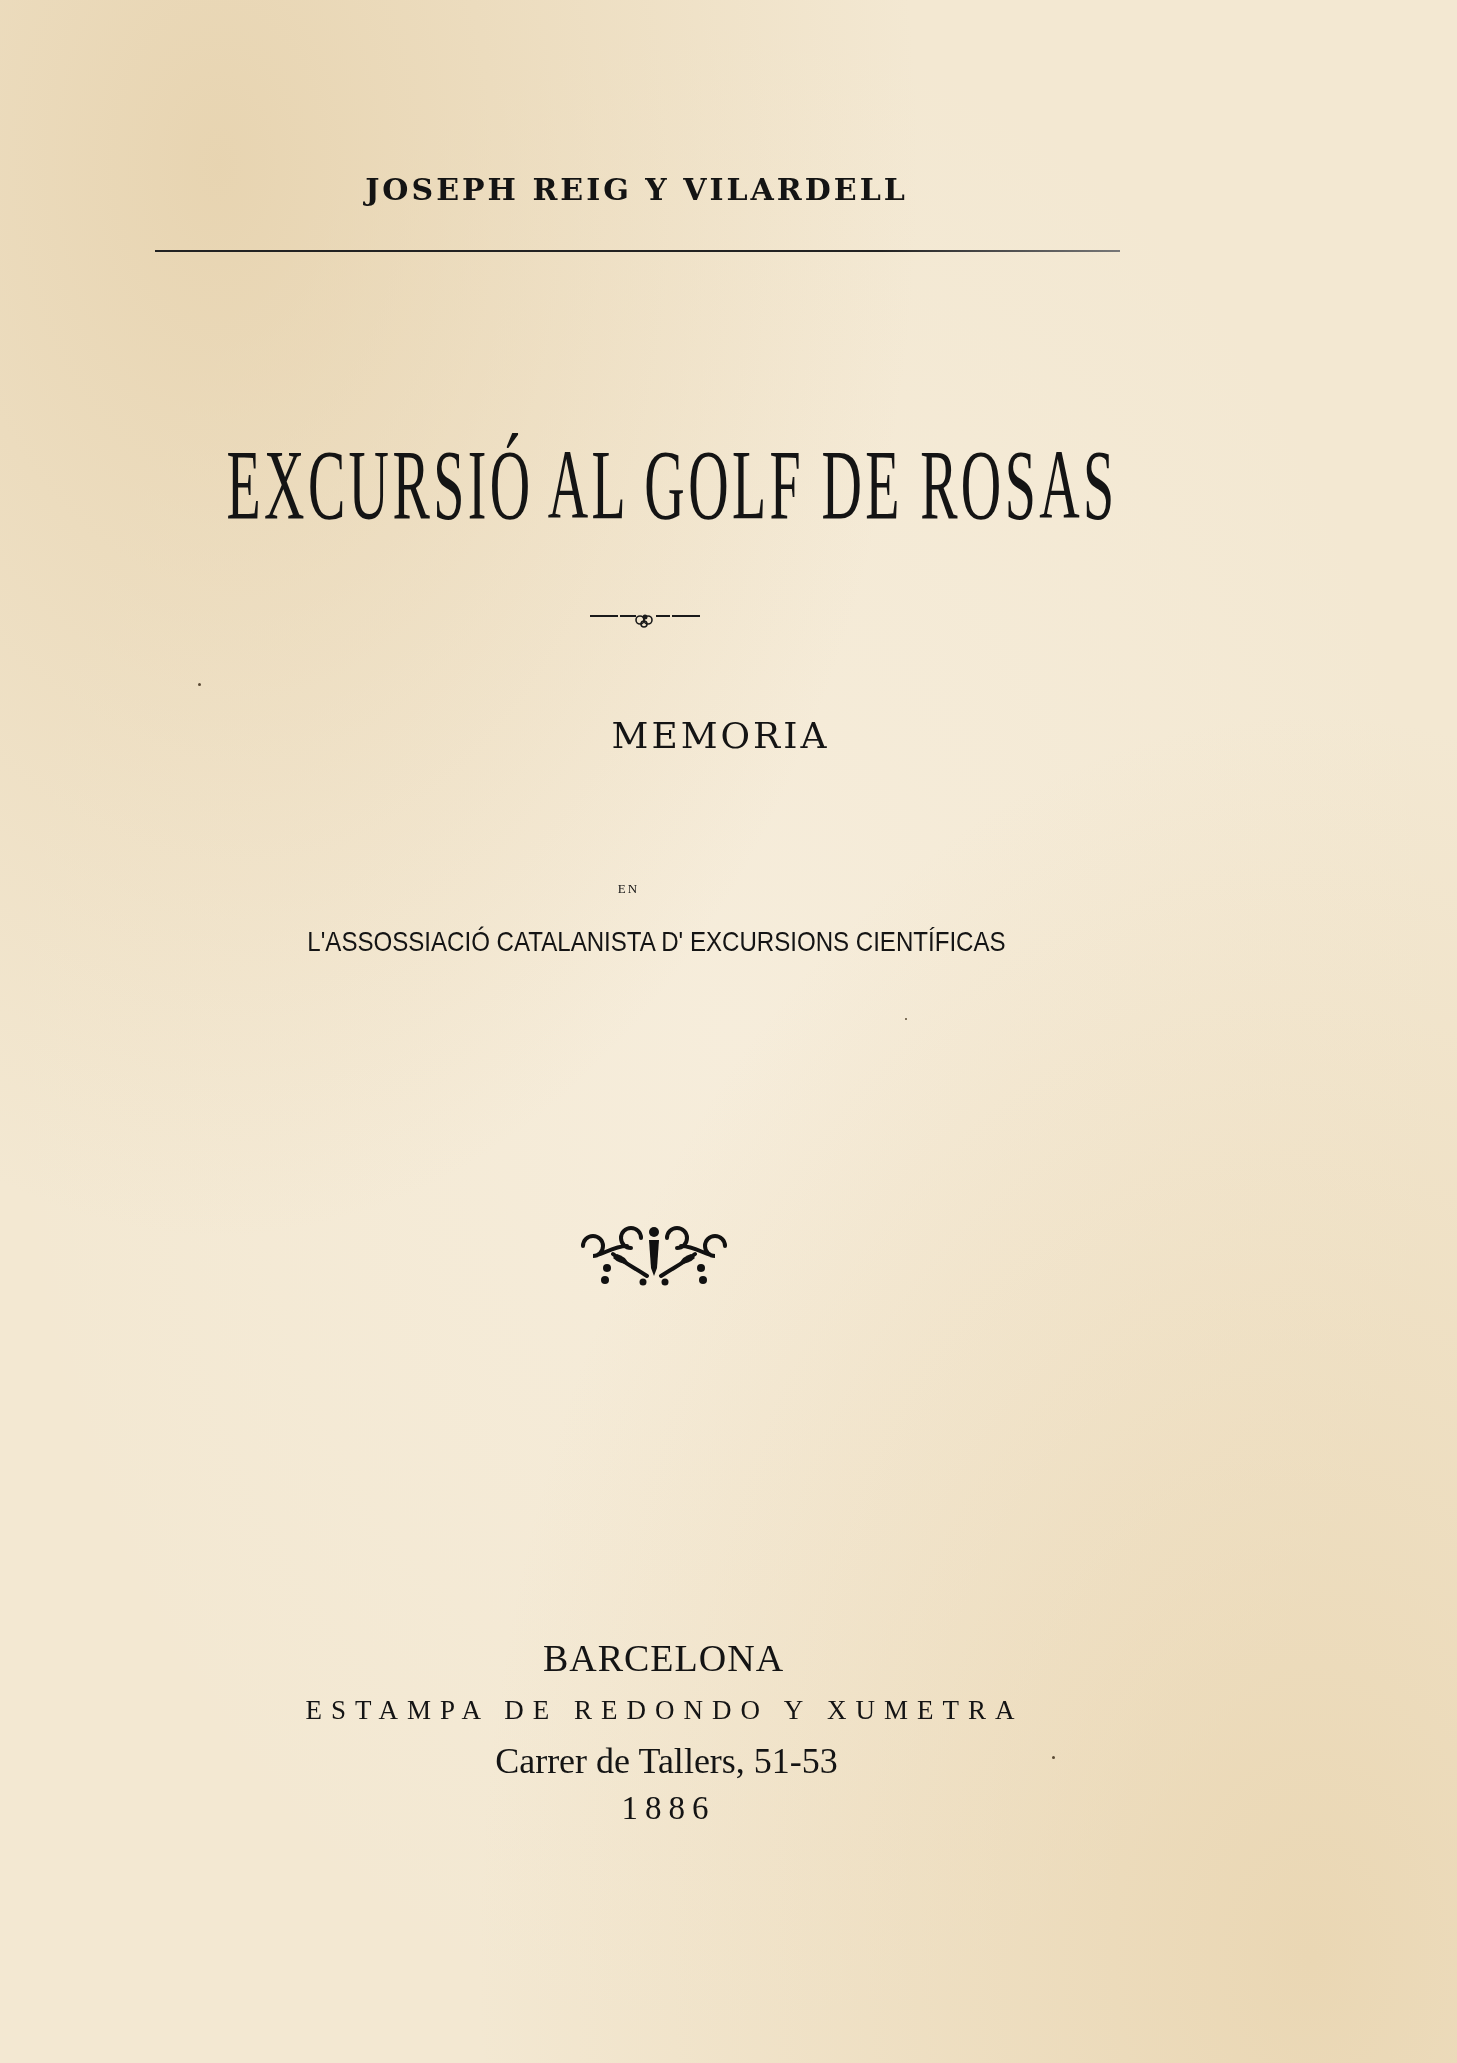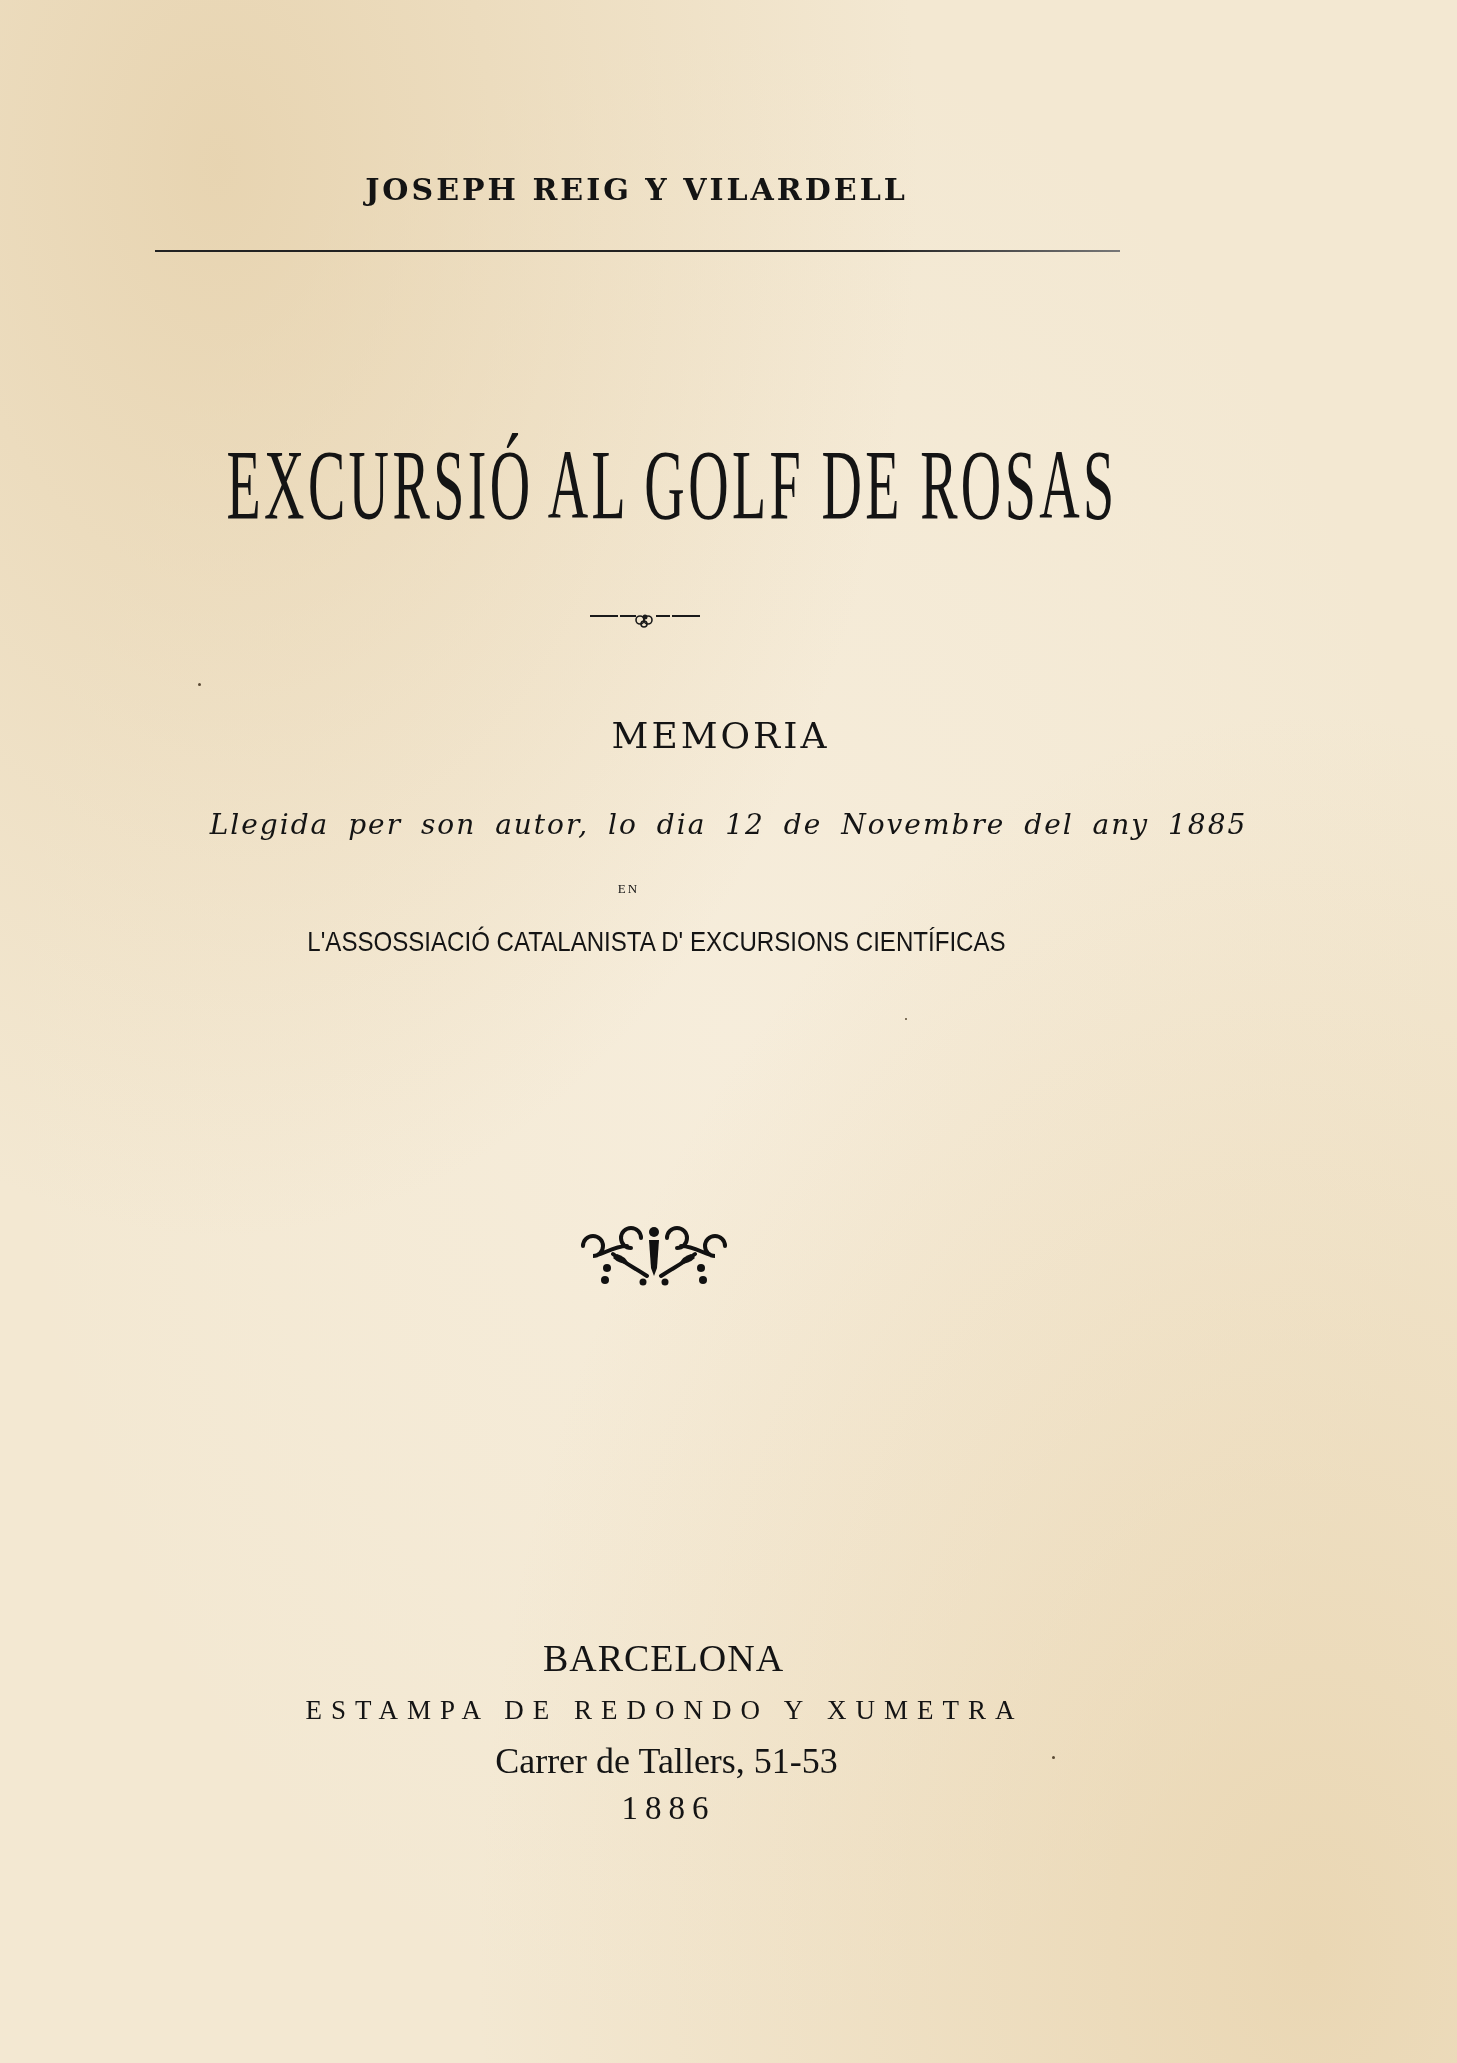--- a/index.html
+++ b/index.html
@@ -89,21 +89,20 @@
     <line x1="30" y1="8" x2="46" y2="8" stroke="#1a1a1a" stroke-width="2"></line>
     <line x1="66" y1="8" x2="80" y2="8" stroke="#1a1a1a" stroke-width="2"></line>
     <line x1="82" y1="8" x2="110" y2="8" stroke="#1a1a1a" stroke-width="2"></line>
     <circle cx="50" cy="12" r="4" fill="none" stroke="#1a1a1a" stroke-width="1.6"></circle>
     <circle cx="58" cy="12" r="4" fill="none" stroke="#1a1a1a" stroke-width="1.6"></circle>
     <circle cx="54" cy="16" r="3" fill="none" stroke="#1a1a1a" stroke-width="1.6"></circle>
     <circle cx="55" cy="9" r="2.5" fill="#1a1a1a"></circle>
   </svg>
 
   <div class="line memoria">MEMORIA</div>
-  <div class="line read-line">Llegida per son autor, lo dia 12 de Novembre del any 1885</div>
   <div class="line en">EN</div>
   <div class="line association">L'ASSOSSIACIÓ CATALANISTA D' EXCURSIONS CIENTÍFICAS</div>
 
   <svg class="big-ornament" viewBox="0 0 162 72">
     <g fill="none" stroke="#111" stroke-width="4" stroke-linecap="round">
       <path d="M10 28 a10 10 0 1 1 10 10 c8 0 20 -10 34 -10"></path>
       <path d="M152 28 a10 10 0 1 0 -10 10 c-8 0 -20 -10 -34 -10"></path>
       <path d="M58 30 a10 10 0 1 1 10 -10"></path>
       <path d="M104 30 a10 10 0 1 0 -10 -10"></path>
       <path d="M40 36 c10 8 22 14 34 22"></path>

